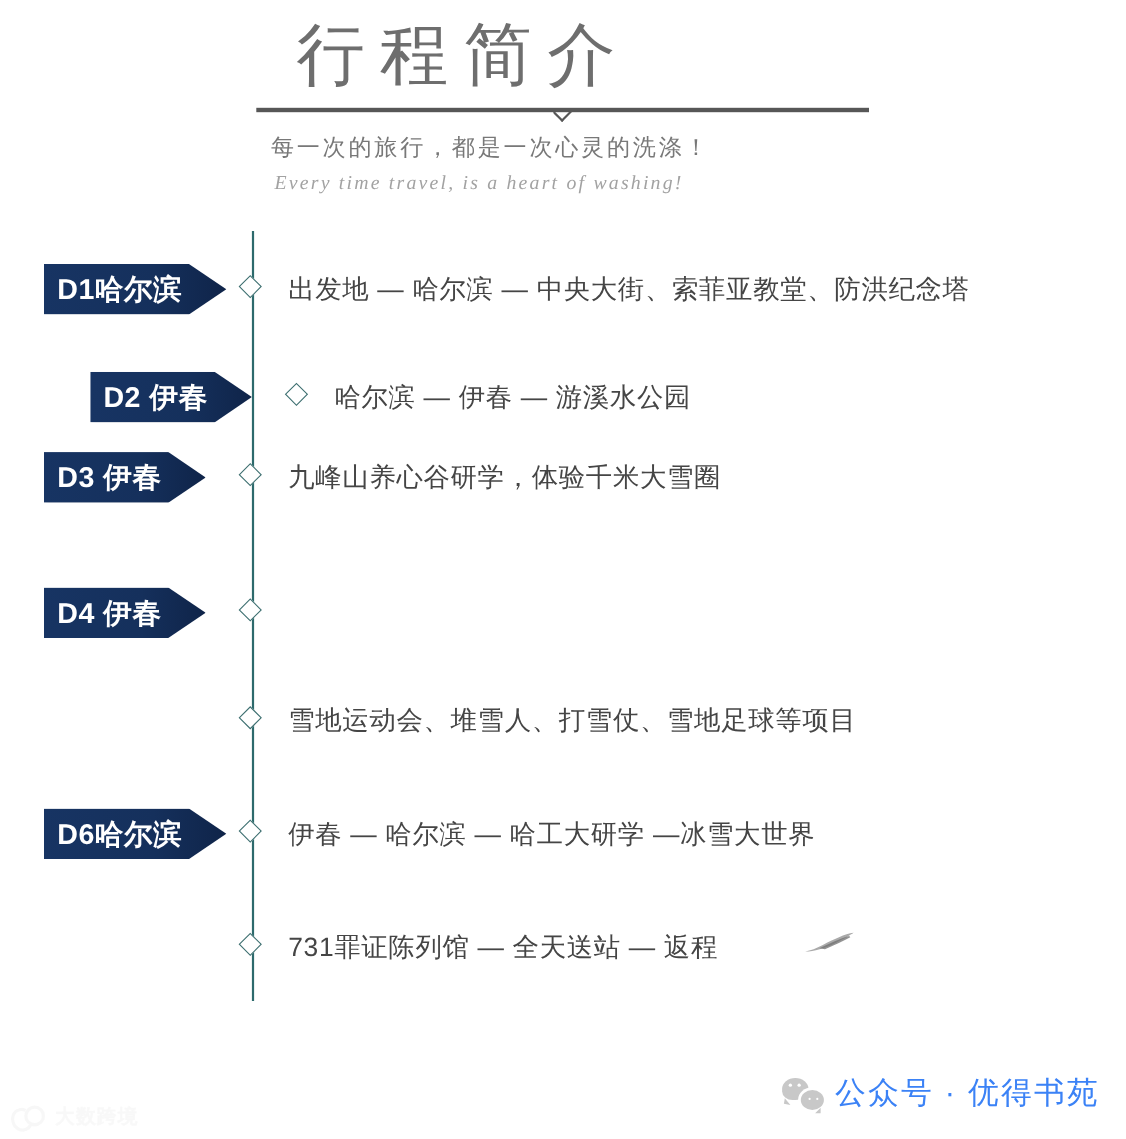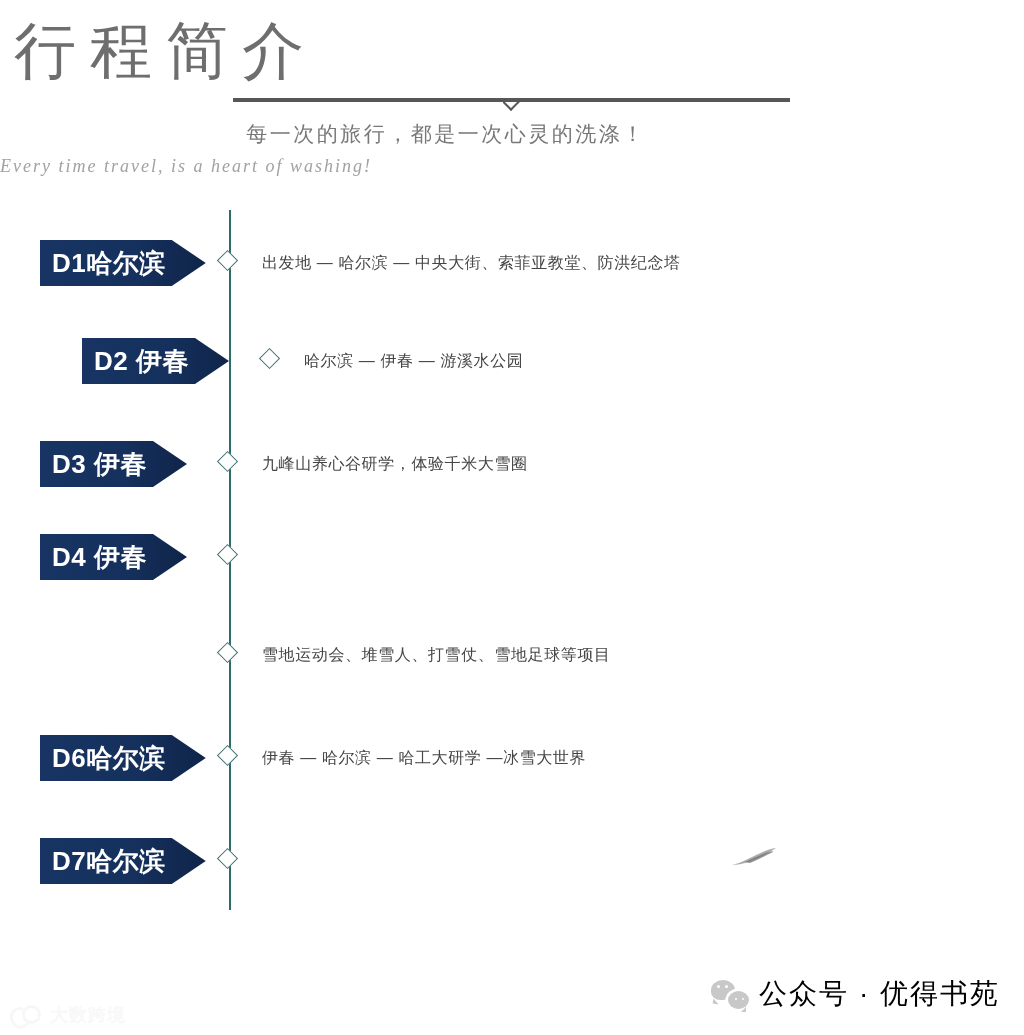--- a/index.html
+++ b/index.html
@@ -20,20 +20,21 @@
   .header {
     position: absolute;
     left: 0; top: 0;
     width: 1024px;
     height: 200px;
   }
   .page-title {
     position: absolute;
     left: 0; top: 14px;
     width: 829px;
+    text-align: center;
     font-family: "Liberation Serif", "DejaVu Serif", serif;
     font-size: 62px;
     font-weight: 400;
     letter-spacing: 14px;
     text-indent: 14px;
     color: #6e6e6e;
     line-height: 1.22;
   }
   .title-rule {
     position: absolute;
@@ -68,21 +69,21 @@
     width: 892px;
     text-align: center;
     font-size: 21px;
     letter-spacing: 2.5px;
     color: #787878;
   }
   .subtitle-en {
     position: absolute;
     left: 0; top: 156px;
     width: 871px;
-    text-align: left;
+    text-align: center;
     font-family: "Liberation Serif", "DejaVu Serif", serif;
     font-style: italic;
     font-size: 18px;
     letter-spacing: 2px;
     color: #a2a2a2;
   }
 
   
   .timeline {
     position: absolute;
@@ -141,21 +142,21 @@
     background: #ffffff;
   }
 
   .row-text {
     position: absolute;
     left: 262px;
     top: 0;
     height: 46px;
     display: flex;
     align-items: center;
-    font-size: 16px;
+    font-size: 24px;
     letter-spacing: 0.6px;
     color: #454545;
     white-space: nowrap;
   }
 
   
   .train-icon {
     position: absolute;
     left: 728px;
     top: 6px;
@@ -165,21 +166,21 @@
   }
 
   
   .wechat-mark {
     position: absolute;
     right: 24px;
     bottom: 22px;
     display: flex;
     align-items: center;
     gap: 10px;
-    color: #000000;
+    color: #3b82f6;
     font-size: 28px;
     letter-spacing: 2px;
     white-space: nowrap;
   }
   .wechat-icon {
     width: 38px;
     height: 30px;
     position: relative;
     flex: 0 0 auto;
   }
@@ -283,21 +284,21 @@
     <div class="node-diamond"></div>
     <div class="row-text">出发地 — 哈尔滨 —  中央大街、索菲亚教堂、防洪纪念塔</div>
   </div>
 
   <div class="row" style="top:338px;margin-left:42px;">
     <div class="day-badge">D2 伊春</div>
     <div class="node-diamond"></div>
     <div class="row-text">哈尔滨 — 伊春 — 游溪水公园</div>
   </div>
 
-  <div class="row" style="top:441px;">
+  <div class="row" style="top:411px;">
     <div class="day-badge">D3 伊春</div>
     <div class="node-diamond"></div>
     <div class="row-text">九峰山养心谷研学，体验千米大雪圈</div>
   </div>
 
   <div class="row" style="top:534px;">
     <div class="day-badge">D4 伊春</div>
     <div class="node-diamond"></div>
   </div>
 
@@ -306,22 +307,22 @@
     <div class="row-text">雪地运动会、堆雪人、打雪仗、雪地足球等项目</div>
   </div>
 
   <div class="row" style="top:735px;">
     <div class="day-badge">D6哈尔滨</div>
     <div class="node-diamond"></div>
     <div class="row-text">伊春 — 哈尔滨 — 哈工大研学 —冰雪大世界</div>
   </div>
 
   <div class="row" style="top:838px;">
-    <div class="day-badge">D7哈尔滨</div>
-    <div class="node-diamond"></div>
+    <div class="node-diamond"></div>
+    <div class="row-text">731罪证陈列馆 — 全天送站 — 返程</div>
     <svg class="train-icon" viewBox="0 0 56 26">
       <path d="M48 4 C40 5 30 10 20 15 C14 18 9 20 4 21 C12 21 22 18 32 13 C40 9 45 6 48 4 Z" fill="#9b9b9b" opacity="0.85"></path>
       <path d="M44 7 C36 9 26 14 17 18 L22 19 C31 15 39 11 45 8 Z" fill="#6f6f6f" opacity="0.75"></path>
     </svg>
   </div>
 </div>
 
 <div class="wechat-mark">
   <span class="wechat-icon">
     <span class="bub-a"></span>

